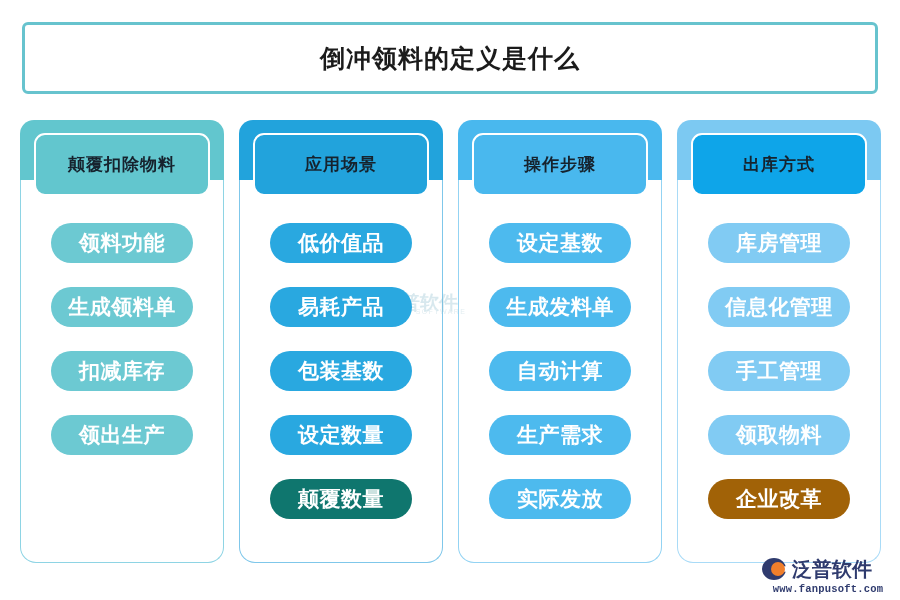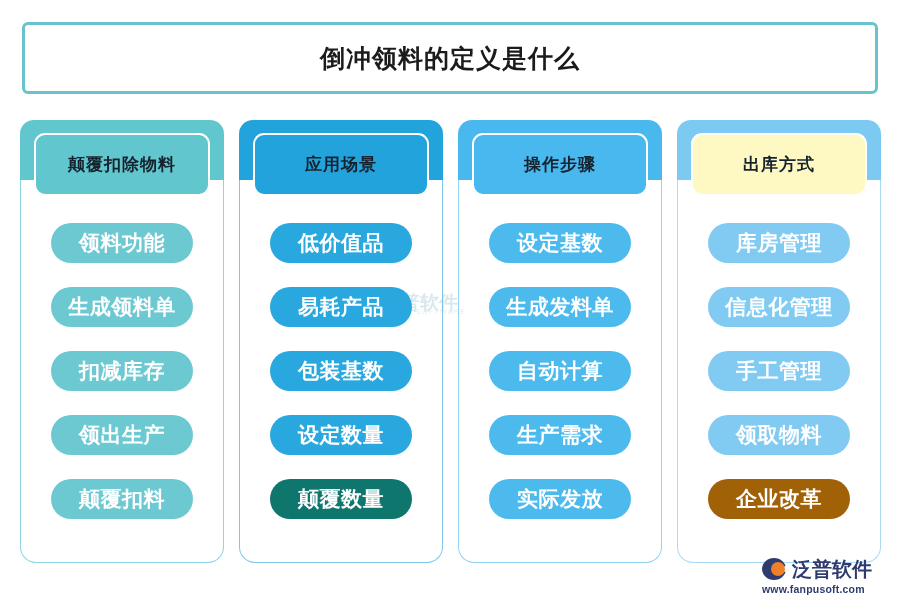--- a/index.html
+++ b/index.html
@@ -159,21 +159,22 @@
     font-size: 20px; font-weight: bold; color: #2f3b6e;
     letter-spacing: 0px;
     font-family: "DejaVu Sans", "Liberation Sans", sans-serif;
   }
   #brand-logo .lg-url {
     margin-top: 1px;
     font-size: 10.5px;
     color: #2f3b6e;
     font-weight: bold;
     letter-spacing: 0.2px;
-    font-family: Liberation Sans, sans-serif;
+    text-align: center;
+    font-family: Liberation Mono, monospace;
   }
 </style>
 </head>
 <body>
 
 <div id="stage">
 
   <div id="title-box" style="border-color: rgb(103, 195, 206);">
     <span id="title-text">倒冲领料的定义是什么</span>
   </div>
@@ -196,23 +197,20 @@
         </div>
       <div class="pill" style="background: rgb(108, 201, 210);">
           <span class="pill-label">生成领料单</span>
         </div>
       <div class="pill" style="background: rgb(108, 201, 210);">
           <span class="pill-label">扣减库存</span>
         </div>
       <div class="pill" style="background: rgb(108, 201, 210);">
           <span class="pill-label">领出生产</span>
         </div>
-      <div class="pill" style="background: rgb(108, 201, 210);">
-          <span class="pill-label">颠覆扣料</span>
-        </div>
     </div>
   </div>
 
   <div class="column col-1">
     <div class="tab-back" style="background: rgb(34, 163, 220);"></div>
     <div class="card-body" style="border-color: rgb(127, 199, 234);"></div>
     <div class="tab-front" style="background: rgb(34, 163, 220);">
       <span class="tab-label">应用场景</span>
     </div>
     <div class="pill-list">
@@ -255,21 +253,21 @@
         </div>
       <div class="pill" style="background: rgb(77, 186, 238);">
           <span class="pill-label">实际发放</span>
         </div>
     </div>
   </div>
 
   <div class="column col-3">
     <div class="tab-back" style="background: rgb(124, 201, 242);"></div>
     <div class="card-body" style="border-color: rgb(169, 219, 247);"></div>
-    <div class="tab-front" style="background: #fef9c3;">
+    <div class="tab-front" style="background: #0ea5e9;">
       <span class="tab-label">出库方式</span>
     </div>
     <div class="pill-list">
       <div class="pill" style="background: rgb(129, 203, 243);">
           <span class="pill-label">库房管理</span>
         </div>
       <div class="pill" style="background: rgb(129, 203, 243);">
           <span class="pill-label">信息化管理</span>
         </div>
       <div class="pill" style="background: rgb(129, 203, 243);">

